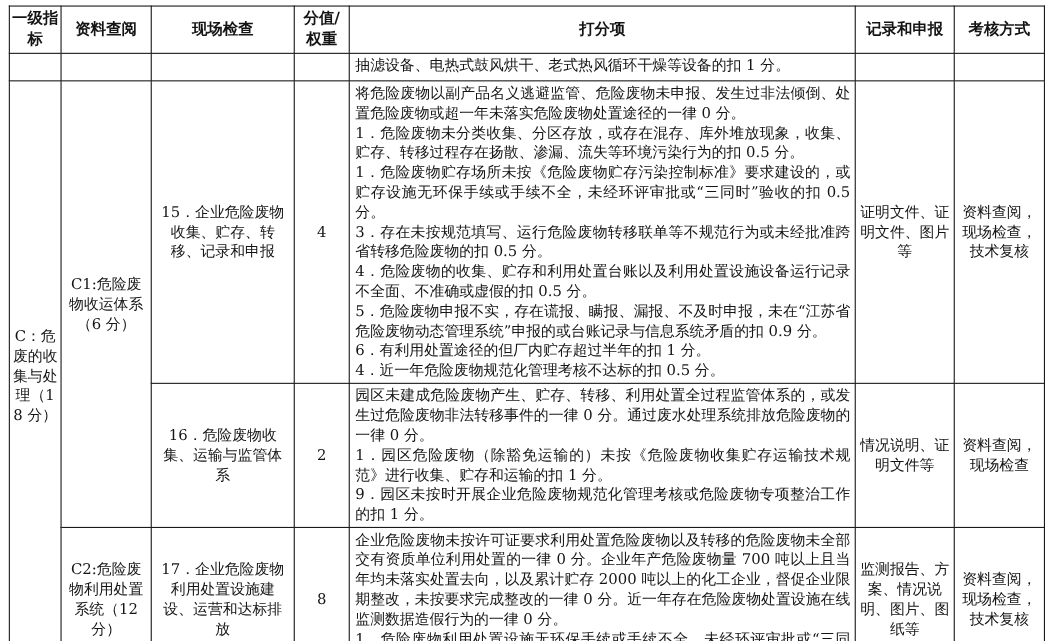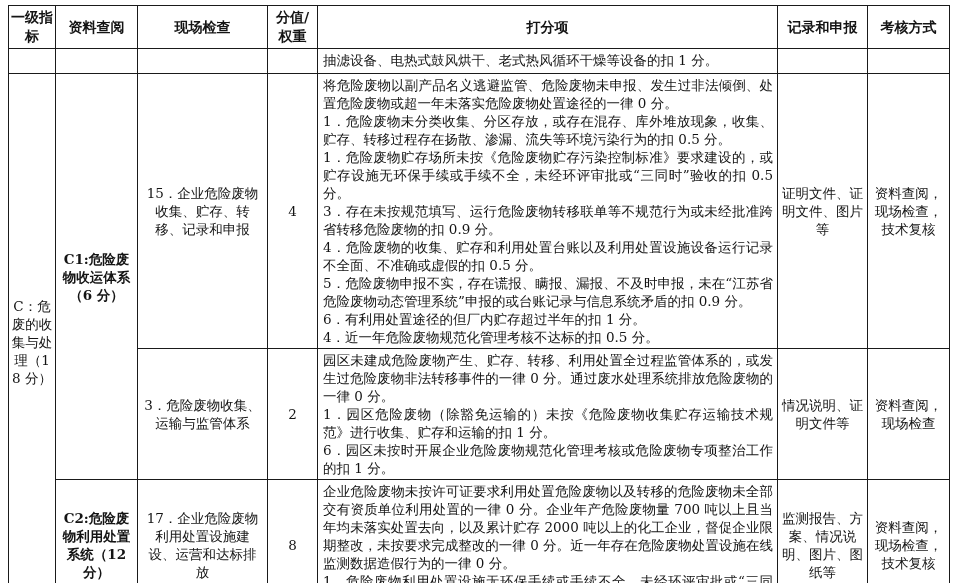--- a/index.html
+++ b/index.html
@@ -41,21 +41,21 @@
     vertical-align: top;
     padding: 2px 4px 2px 5px;
   }
   .score-line { text-align: justify; }
   tr.h-header  { height: 37px; }
   tr.h-carry   { height: 25px; }
   tr.h-r15     { height: 258px; }
   tr.h-r16     { height: 127px; }
   tr.h-r17     { height: 128px; }
   td.lv1-cell  { padding: 1px 2px; }
-  td.lv2-cell  { padding: 1px 3px; font-weight: bold; }
+  td.lv2-cell  { padding: 1px 3px; }
   td.ind-cell  { padding: 1px 4px; }
 </style>
 </head>
 <body>
 
 <div class="sheet">
   <table class="assess">
     <colgroup>
       <col style="width:47px">
       <col style="width:82px">
@@ -90,36 +90,36 @@
       </tr>
       <tr class="h-r15">
         <td class="lv1-cell" rowspan="3">C：危废的收集与处理（18 分）</td>
         <td class="lv2-cell" rowspan="2">C1:危险废物收运体系（6 分）</td>
         <td class="ind-cell">15．企业危险废物收集、贮存、转移、记录和申报</td>
         <td>4</td>
         <td class="score-cell">
             <div class="score-line">将危险废物以副产品名义逃避监管、危险废物未申报、发生过非法倾倒、处置危险废物或超一年未落实危险废物处置途径的一律 0 分。</div>
             <div class="score-line">1．危险废物未分类收集、分区存放，或存在混存、库外堆放现象，收集、贮存、转移过程存在扬散、渗漏、流失等环境污染行为的扣 0.5 分。</div>
             <div class="score-line">1．危险废物贮存场所未按《危险废物贮存污染控制标准》要求建设的，或贮存设施无环保手续或手续不全，未经环评审批或“三同时”验收的扣 0.5 分。</div>
-            <div class="score-line">3．存在未按规范填写、运行危险废物转移联单等不规范行为或未经批准跨省转移危险废物的扣 0.9 分。</div>
+            <div class="score-line">3．存在未按规范填写、运行危险废物转移联单等不规范行为或未经批准跨省转移危险废物的扣 0.5 分。</div>
             <div class="score-line">4．危险废物的收集、贮存和利用处置台账以及利用处置设施设备运行记录不全面、不准确或虚假的扣 0.5 分。</div>
             <div class="score-line">5．危险废物申报不实，存在谎报、瞒报、漏报、不及时申报，未在“江苏省危险废物动态管理系统”申报的或台账记录与信息系统矛盾的扣 0.9 分。</div>
             <div class="score-line">6．有利用处置途径的但厂内贮存超过半年的扣 1 分。</div>
             <div class="score-line">4．近一年危险废物规范化管理考核不达标的扣 0.5 分。</div>
           </td>
         <td>证明文件、证明文件、图片等</td>
         <td>资料查阅，现场检查，技术复核</td>
       </tr>
       <tr class="h-r16">
-        <td class="ind-cell">3．危险废物收集、运输与监管体系</td>
+        <td class="ind-cell">16．危险废物收集、运输与监管体系</td>
         <td>2</td>
         <td class="score-cell">
             <div class="score-line">园区未建成危险废物产生、贮存、转移、利用处置全过程监管体系的，或发生过危险废物非法转移事件的一律 0 分。通过废水处理系统排放危险废物的一律 0 分。</div>
             <div class="score-line">1．园区危险废物（除豁免运输的）未按《危险废物收集贮存运输技术规范》进行收集、贮存和运输的扣 1 分。</div>
-            <div class="score-line">6．园区未按时开展企业危险废物规范化管理考核或危险废物专项整治工作的扣 1 分。</div>
+            <div class="score-line">9．园区未按时开展企业危险废物规范化管理考核或危险废物专项整治工作的扣 1 分。</div>
           </td>
         <td>情况说明、证明文件等</td>
         <td>资料查阅，现场检查</td>
       </tr>
       <tr class="h-r17">
         <td class="lv2-cell">C2:危险废物利用处置系统（12 分）</td>
         <td class="ind-cell">17．企业危险废物利用处置设施建设、运营和达标排放</td>
         <td>8</td>
         <td class="score-cell">
             <div class="score-line">企业危险废物未按许可证要求利用处置危险废物以及转移的危险废物未全部交有资质单位利用处置的一律 0 分。企业年产危险废物量 700 吨以上且当年均未落实处置去向，以及累计贮存 2000 吨以上的化工企业，督促企业限期整改，未按要求完成整改的一律 0 分。近一年存在危险废物处置设施在线监测数据造假行为的一律 0 分。</div>

